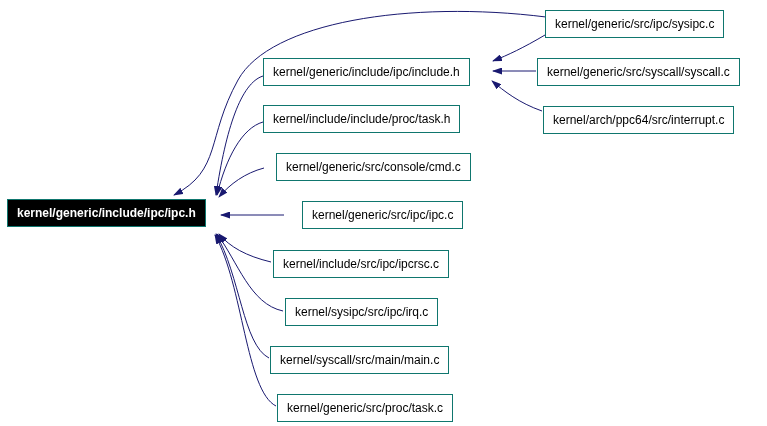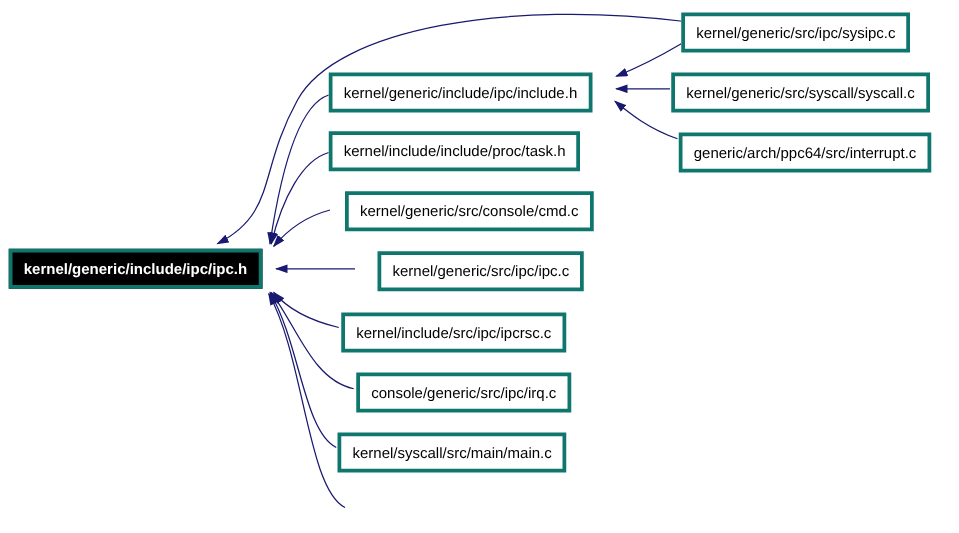--- a/index.html
+++ b/index.html
@@ -11,21 +11,21 @@
     font-family: "Liberation Sans", sans-serif;
     overflow: hidden;
   }
   .edge-layer {
     position: absolute;
     left: 0; top: 0;
   }
   .node {
     position: absolute;
     box-sizing: border-box;
-    border: 3px solid #0f766e;
+    border: 1px solid #0f766e;
     background: #ffffff;
     color: #000000;
     font-size: 12px;
     line-height: 13px;
     padding: 7px 9px 6px 9px;
     white-space: nowrap;
     cursor: pointer;
   }
   .node.root {
     background: #000000;
@@ -65,24 +65,25 @@
   <div class="node" style="left:263px; top:58px;">kernel/generic/include/ipc/include.h</div>
 
   <div class="node" style="left:263px; top:105px;">kernel/include/include/proc/task.h</div>
 
   <div class="node" style="left:276px; top:153px;">kernel/generic/src/console/cmd.c</div>
 
   <div class="node" style="left:286px; top:201px;margin-left:16px;">kernel/generic/src/ipc/ipc.c</div>
 
   <div class="node" style="left:273px; top:250px;">kernel/include/src/ipc/ipcrsc.c</div>
 
-  <div class="node" style="left:285px; top:298px;">console/generic/src/ipc/irq.c</div>
+  <div class="node" style="left:285px; top:298px;">kernel/sysipc/src/ipc/irq.c</div>
 
   <div class="node" style="left:270px; top:346px;">kernel/syscall/src/main/main.c</div>
 
+  <div class="node" style="left:277px; top:394px;">kernel/generic/src/proc/task.c</div>
 
   <div class="node" style="left:545px; top:10px;">kernel/generic/src/ipc/sysipc.c</div>
 
   <div class="node" style="left:537px; top:58px;">kernel/generic/src/syscall/syscall.c</div>
 
-  <div class="node" style="left:543px; top:106px;">generic/arch/ppc64/src/interrupt.c</div>
+  <div class="node" style="left:543px; top:106px;">kernel/arch/ppc64/src/interrupt.c</div>
 
 </div>
 
 </body></html>

